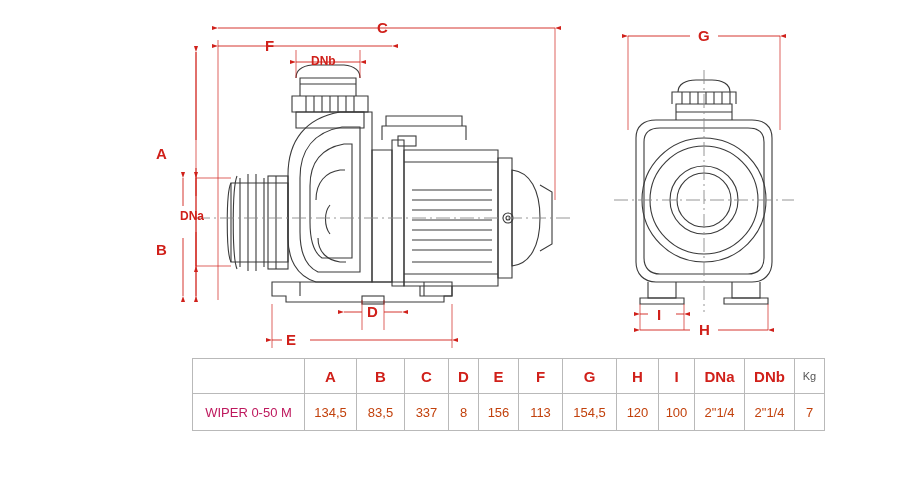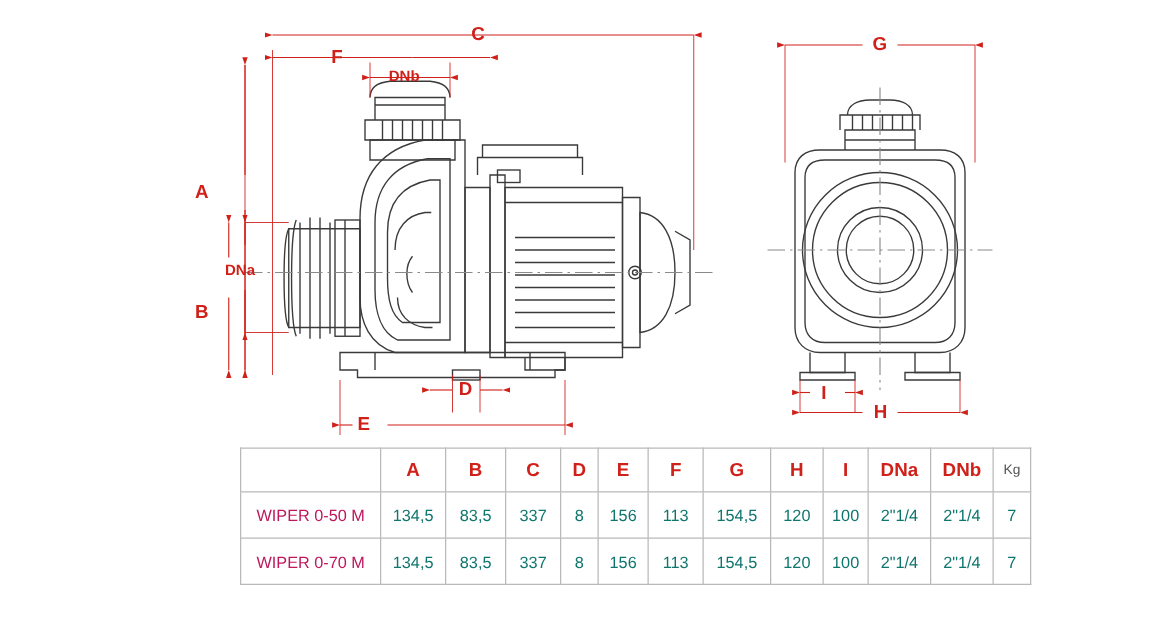--- a/index.html
+++ b/index.html
@@ -73,21 +73,21 @@
     color: #555555;
   }
   table.spec td.model {
     color: #be185d;
     text-align: center;
     font-size: 13px;
     font-weight: normal;
     white-space: nowrap;
   }
   table.spec td.val {
-    color: #0f766e;
+    color: #c2410c;
   }
   
   col.c-model { width: 112px; }
   col.c-a { width: 52px; }
   col.c-b { width: 48px; }
   col.c-c { width: 44px; }
   col.c-d { width: 30px; }
   col.c-e { width: 40px; }
   col.c-f { width: 44px; }
   col.c-g { width: 54px; }
@@ -327,32 +327,17 @@
           <td class="val">8</td>
           <td class="val">156</td>
           <td class="val">113</td>
           <td class="val">154,5</td>
           <td class="val">120</td>
           <td class="val">100</td>
           <td class="val">2"1/4</td>
           <td class="val">2"1/4</td>
           <td class="val">7</td>
         </tr>
-        <tr>
-          <td class="model">WIPER 0-70 M</td>
-          <td class="val">134,5</td>
-          <td class="val">83,5</td>
-          <td class="val">337</td>
-          <td class="val">8</td>
-          <td class="val">156</td>
-          <td class="val">113</td>
-          <td class="val">154,5</td>
-          <td class="val">120</td>
-          <td class="val">100</td>
-          <td class="val">2"1/4</td>
-          <td class="val">2"1/4</td>
-          <td class="val">7</td>
-        </tr>
       </tbody>
     </table>
   </div>
 
 </div>
 
 </body></html>

